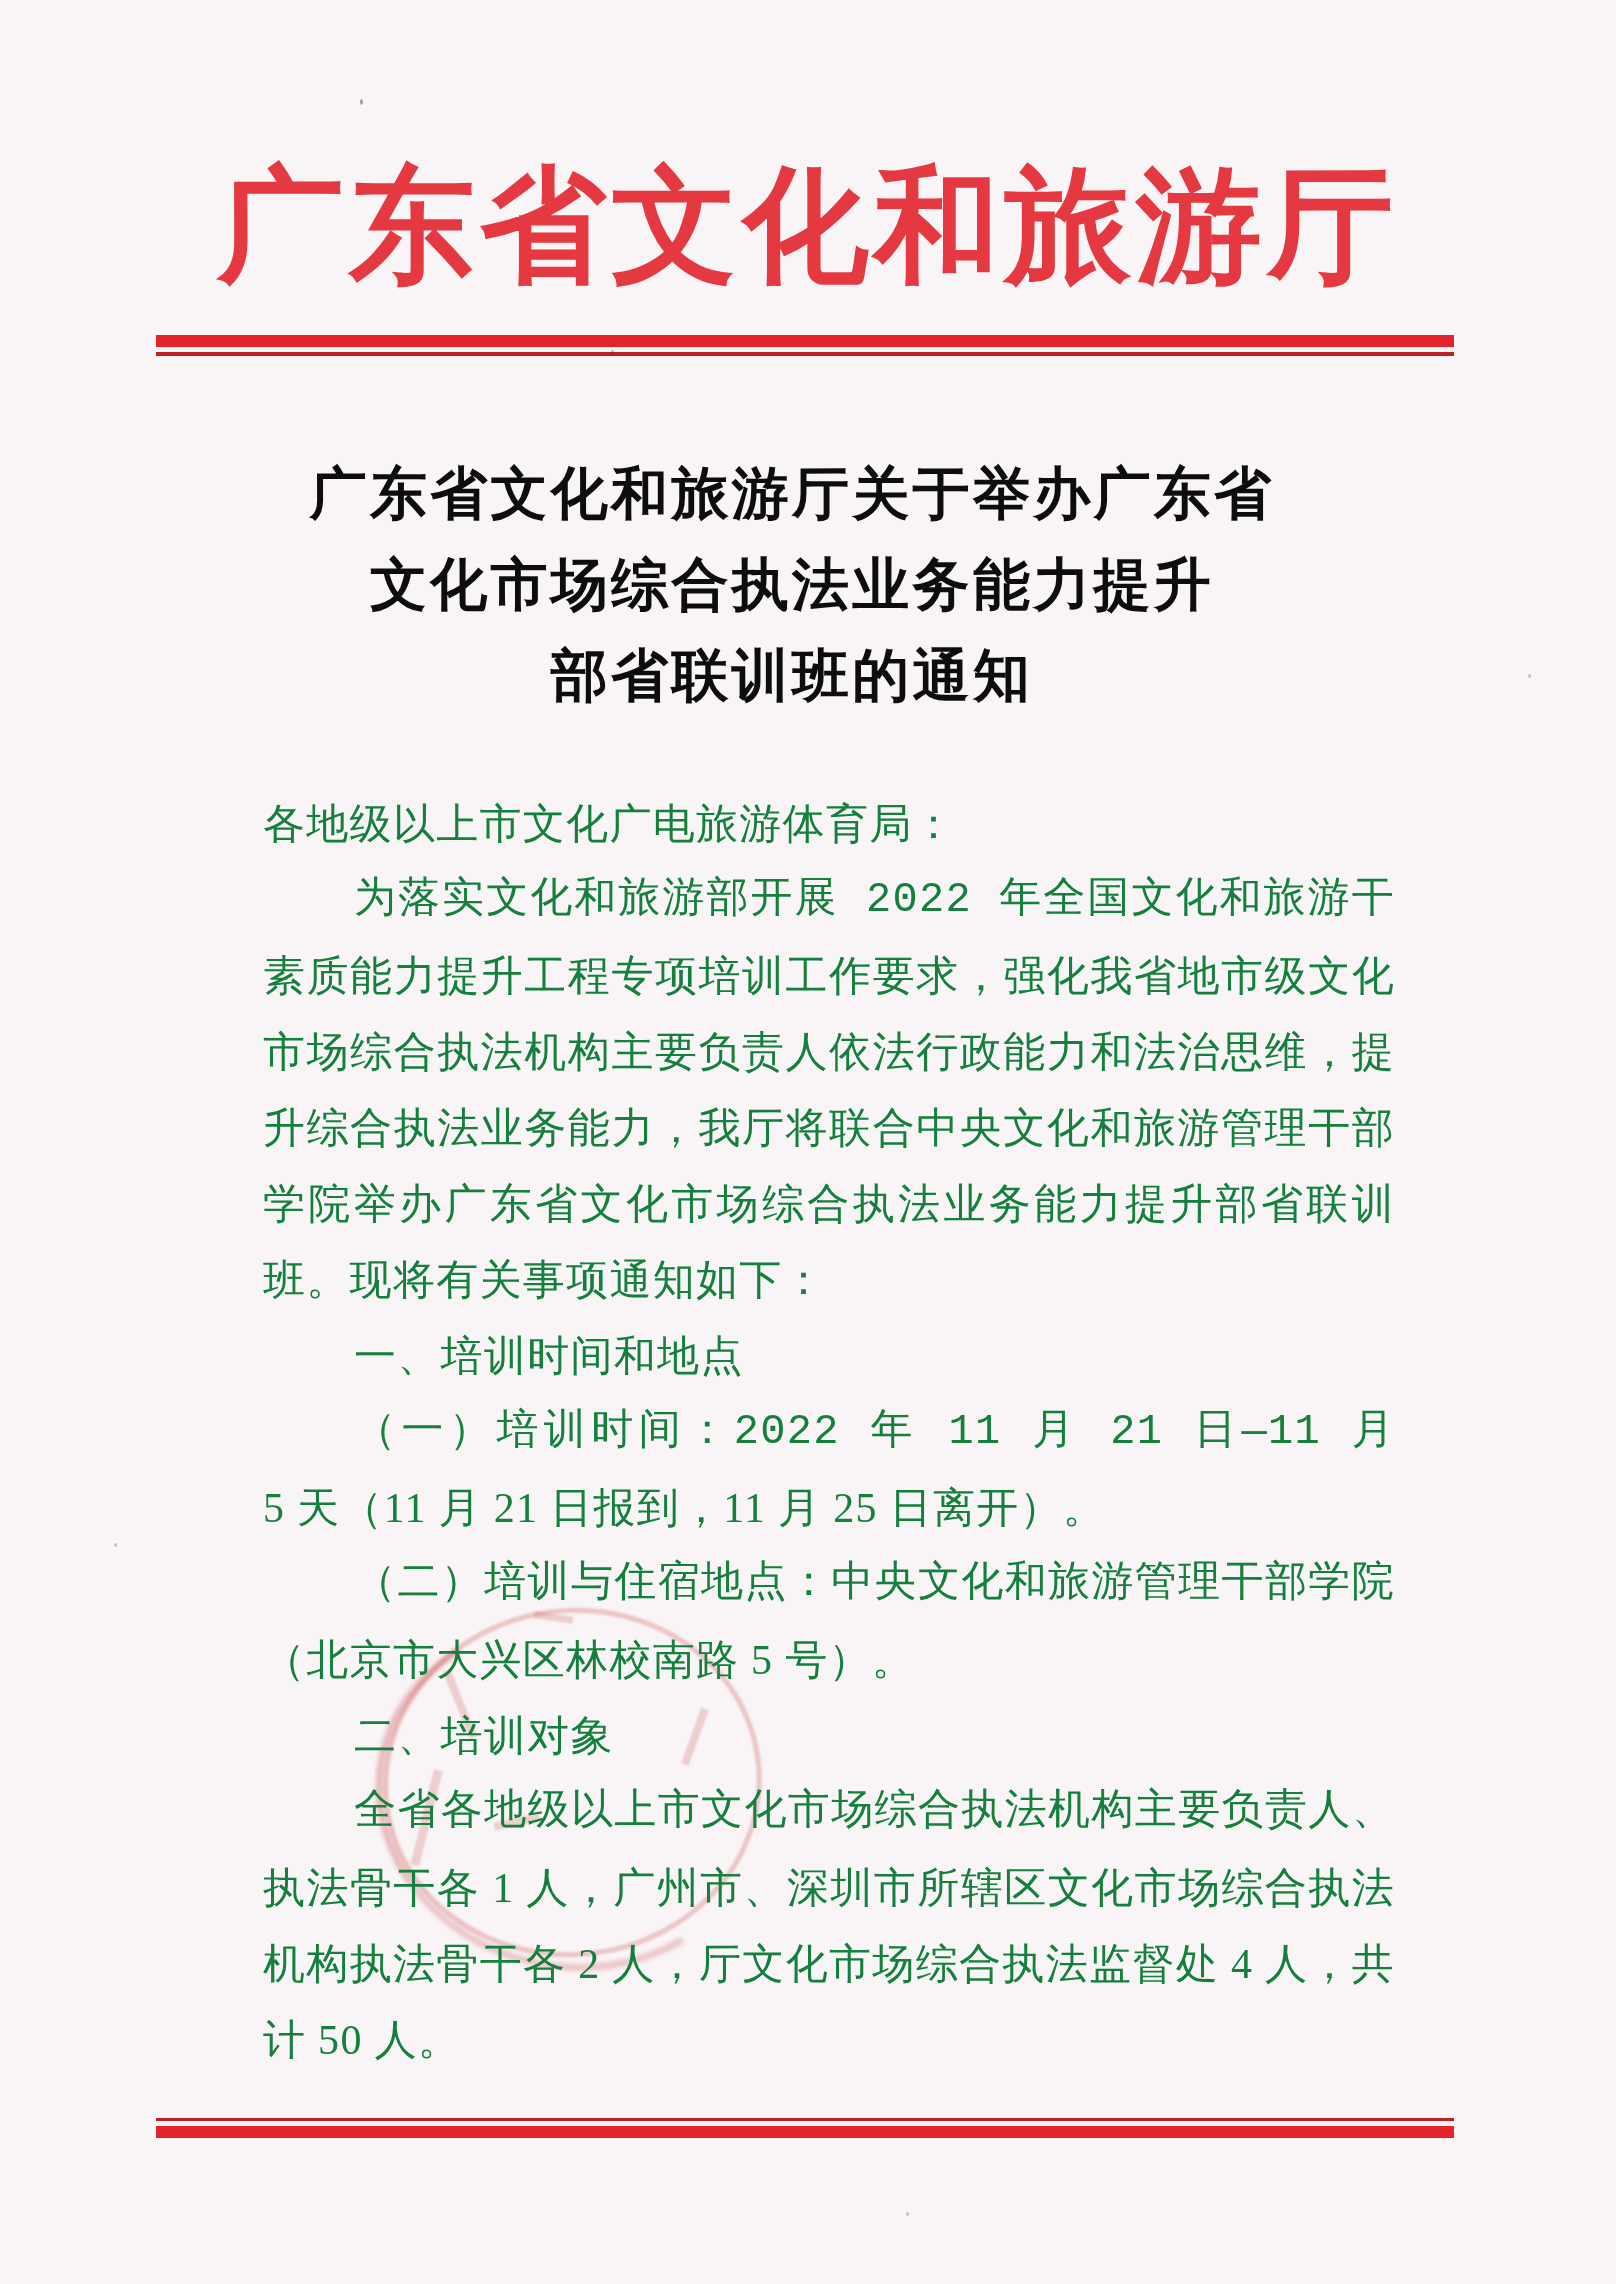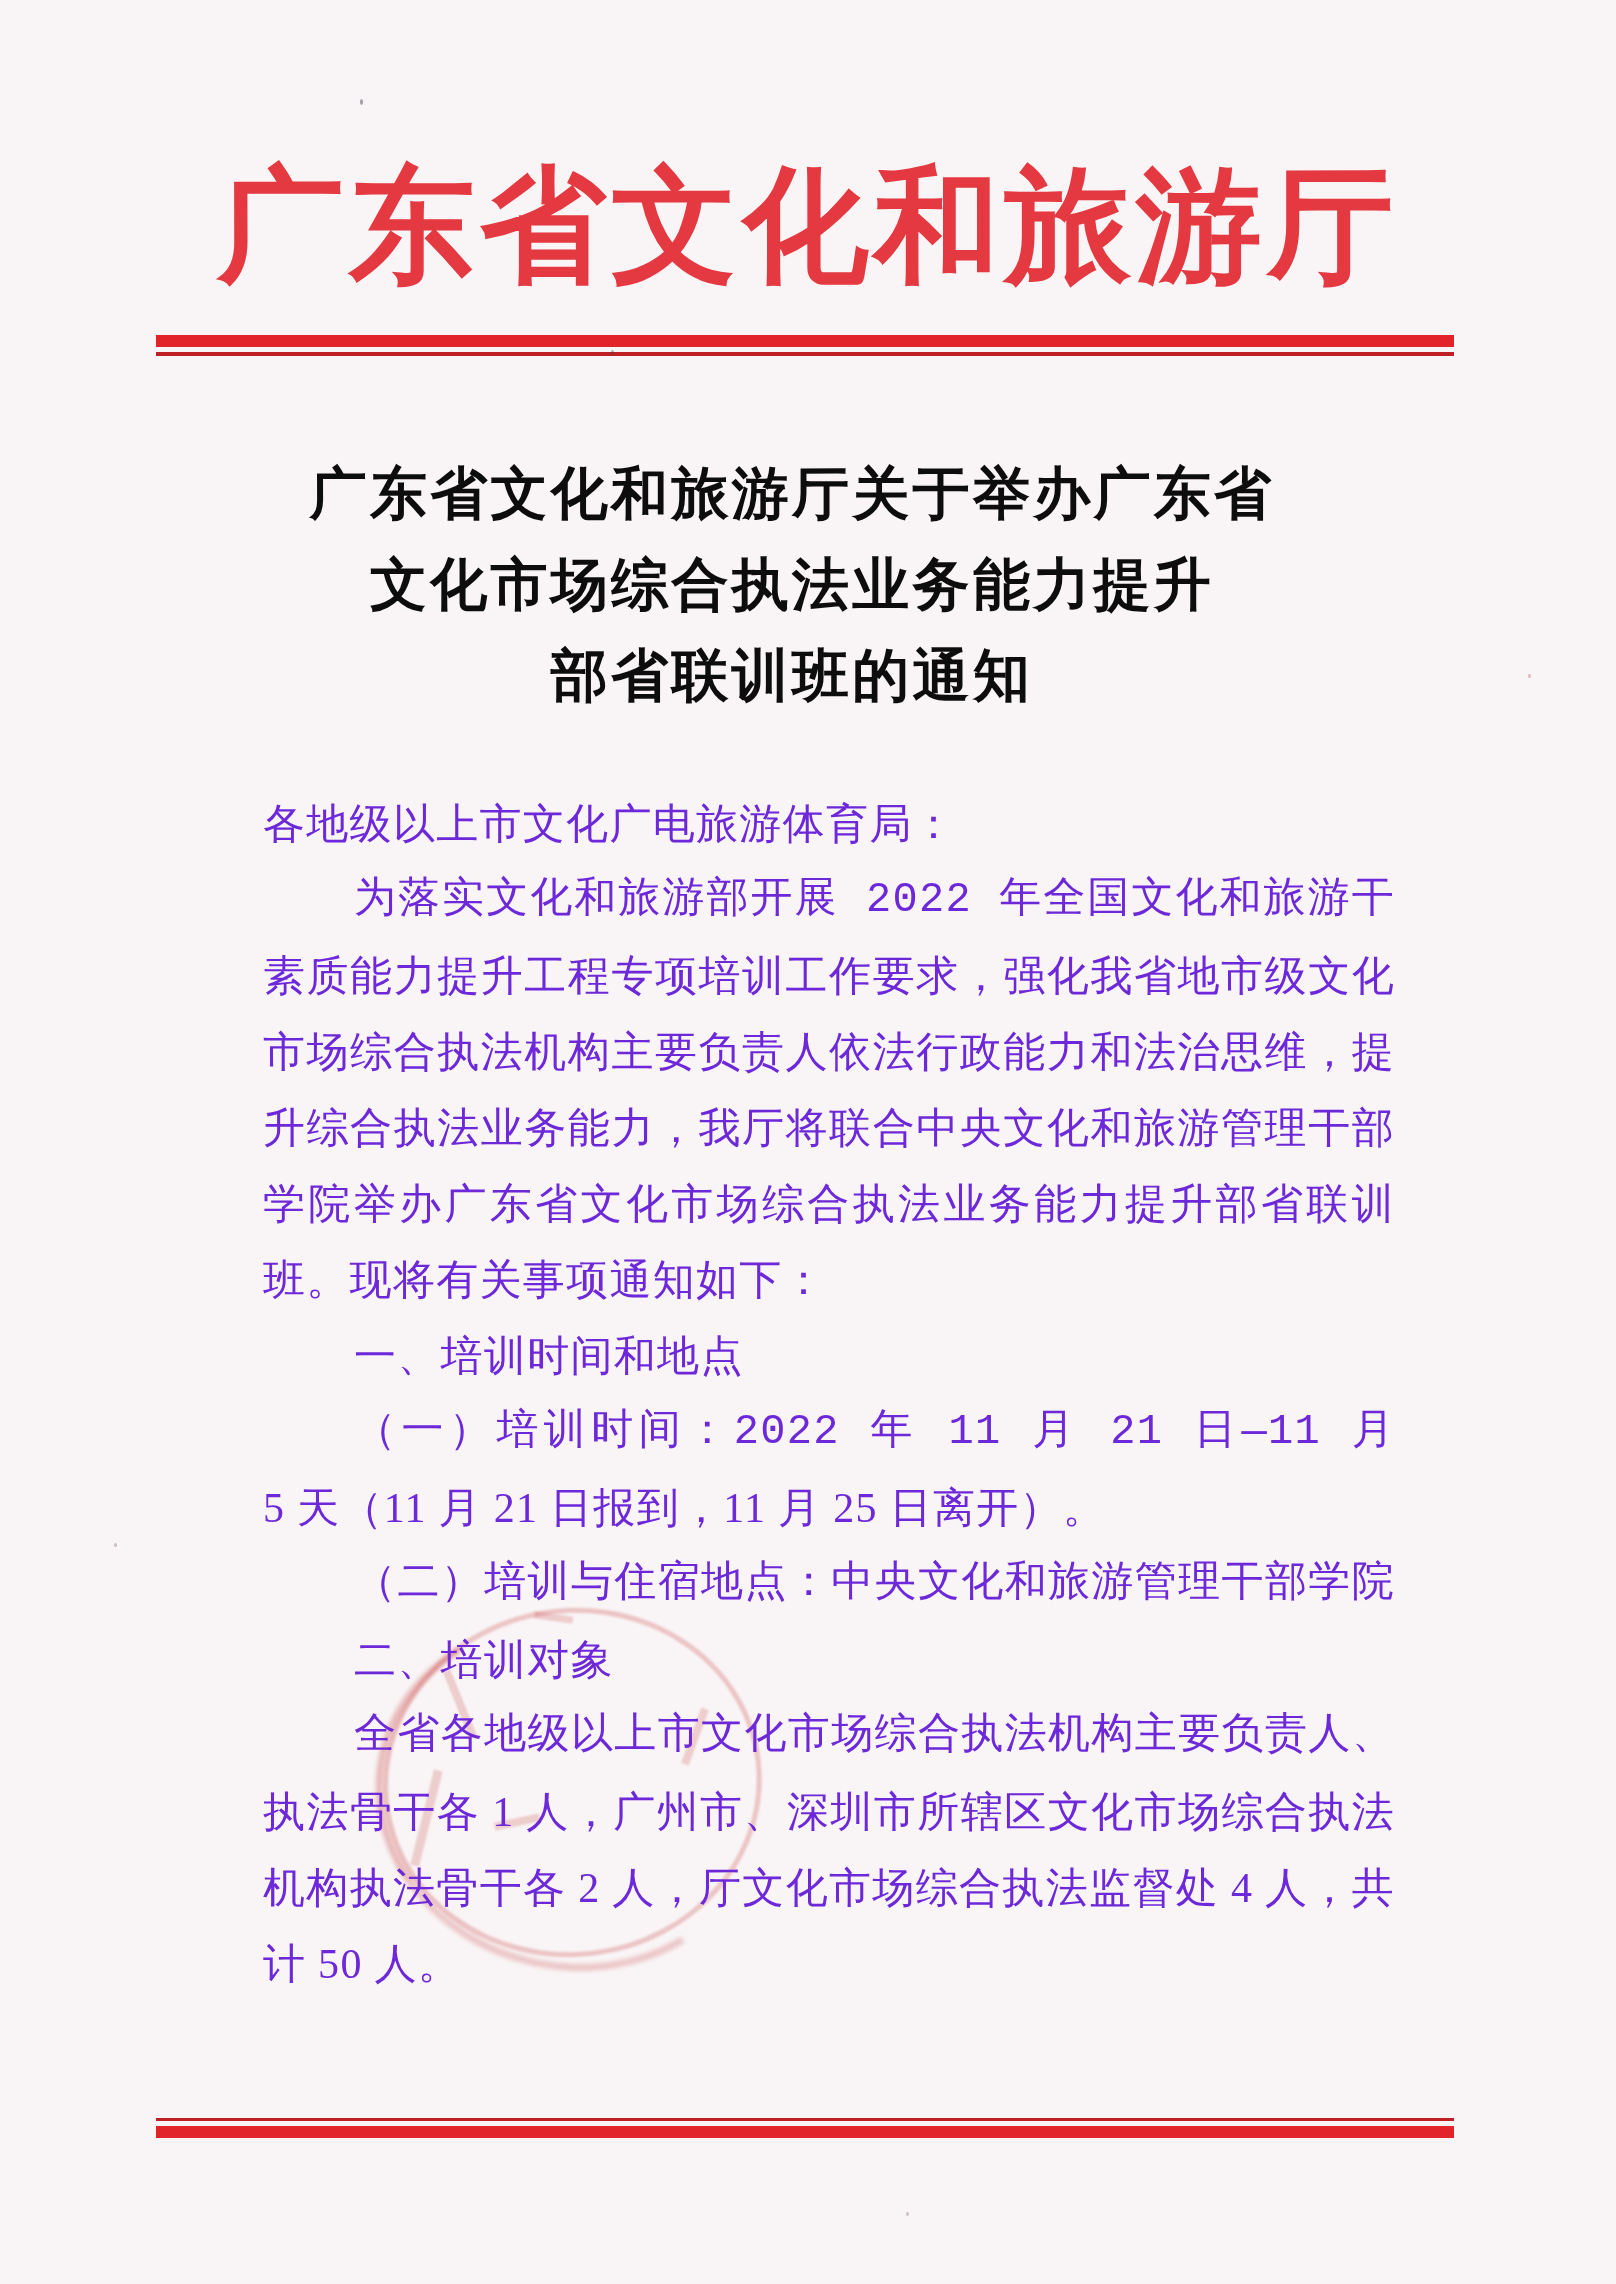--- a/index.html
+++ b/index.html
@@ -38,21 +38,21 @@
     letter-spacing:3.3px;
     color:#0d0d0d;
     font-family:"Liberation Serif","DejaVu Serif",serif;
   }
 
   
   .body-text{
     position:absolute;left:263px;top:786px;width:1132px;
     font-size:42px;line-height:76px;
     letter-spacing:1.3px;
-    color:#6d28d9;
+    color:#15803d;
     font-family:"Liberation Serif","DejaVu Serif",serif;
   }
   .line{height:76px;overflow:hidden;}
   .line.justify{
     text-align:justify;
     text-align-last:justify;
     text-justify:inter-character;
   }
   .line.plain{text-align:left;white-space:nowrap;}
   .line.indent{text-indent:91px;font-family:Liberation Mono, monospace;}
@@ -125,20 +125,21 @@
   <div class="line justify indent">为落实文化和旅游部开展 2022 年全国文化和旅游干部</div>
   <div class="line justify">素质能力提升工程专项培训工作要求，强化我省地市级文化</div>
   <div class="line justify">市场综合执法机构主要负责人依法行政能力和法治思维，提</div>
   <div class="line justify">升综合执法业务能力，我厅将联合中央文化和旅游管理干部</div>
   <div class="line justify">学院举办广东省文化市场综合执法业务能力提升部省联训</div>
   <div class="line plain">班。现将有关事项通知如下：</div>
   <div class="line heading indent">一、培训时间和地点</div>
   <div class="line justify indent">（一）培训时间：2022 年 11 月 21 日—11 月 25 日，共</div>
   <div class="line plain">5 天（11 月 21 日报到，11 月 25 日离开）。</div>
   <div class="line justify indent">（二）培训与住宿地点：中央文化和旅游管理干部学院</div>
+  <div class="line plain">（北京市大兴区林校南路 5 号）。</div>
   <div class="line heading indent">二、培训对象</div>
   <div class="line justify indent">全省各地级以上市文化市场综合执法机构主要负责人、</div>
   <div class="line justify">执法骨干各 1 人，广州市、深圳市所辖区文化市场综合执法</div>
   <div class="line justify">机构执法骨干各 2 人，厅文化市场综合执法监督处 4 人，共</div>
   <div class="line plain">计 50 人。</div>
 </div>
 
 <div class="rule rule-thin  rule-bottom-thin"></div>
 <div class="rule rule-thick rule-bottom-thick"></div>
 

